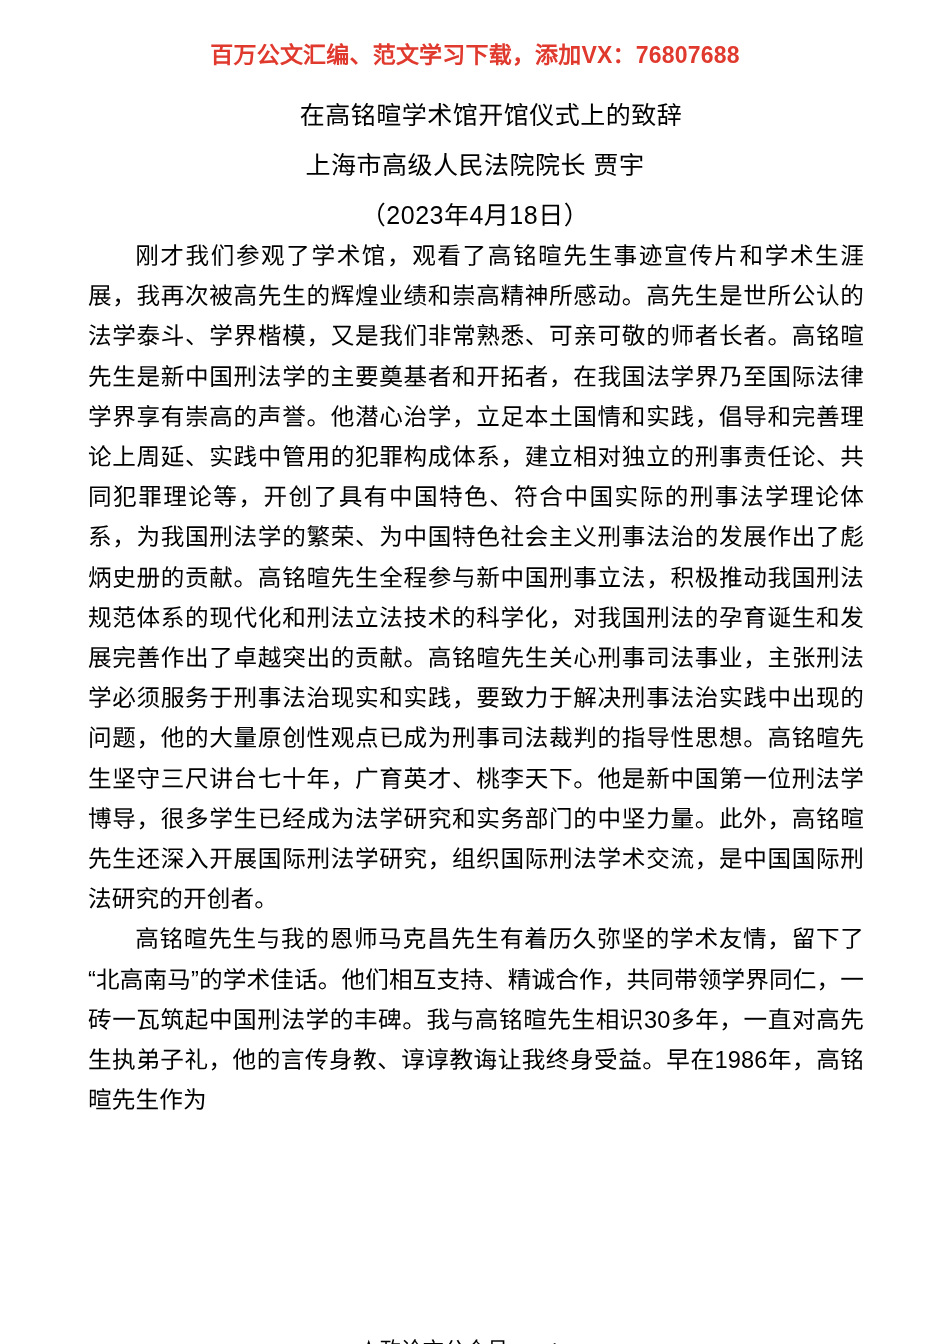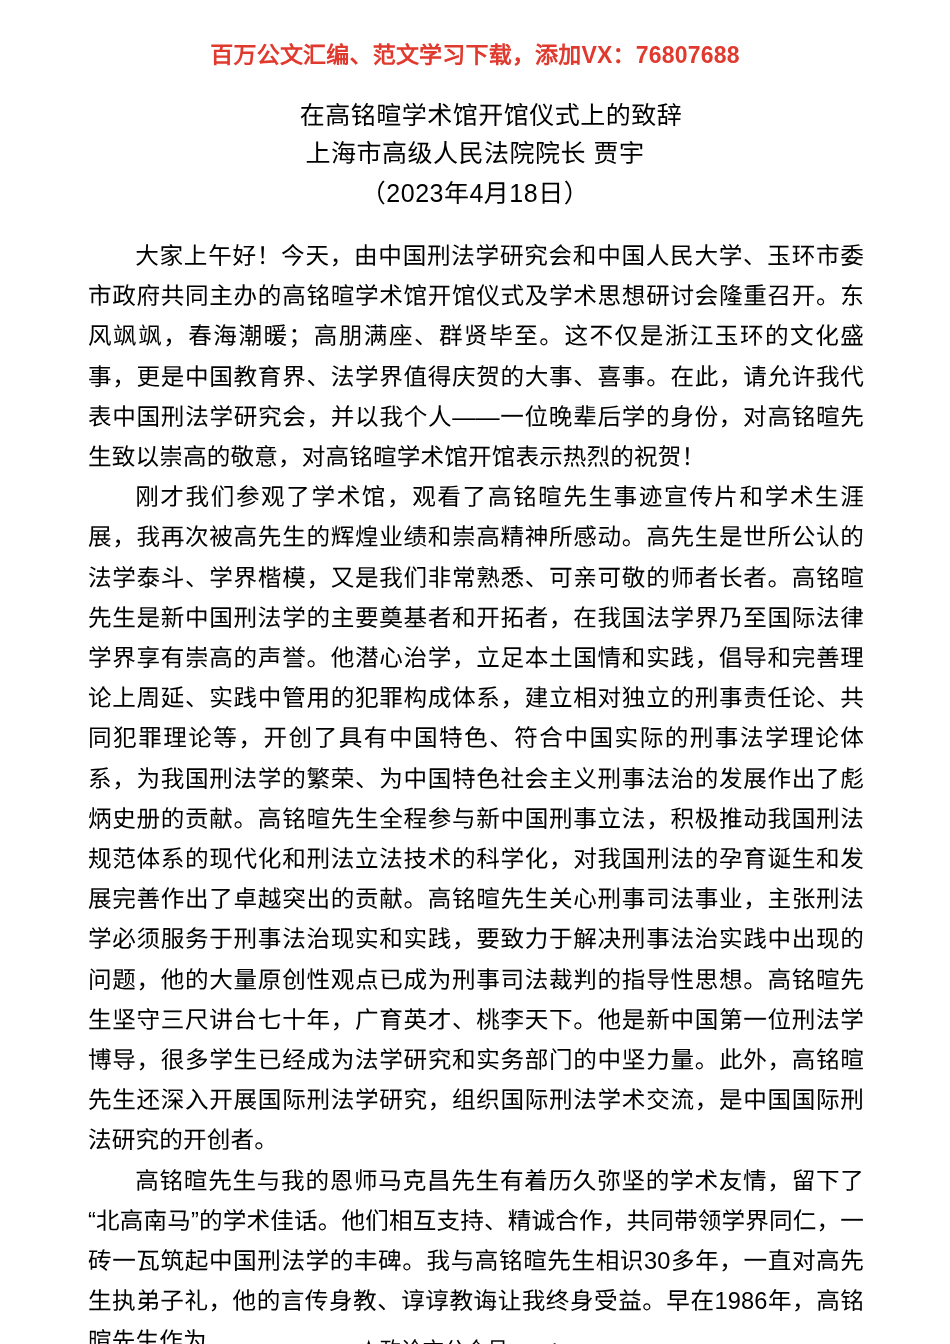--- a/index.html
+++ b/index.html
@@ -50,21 +50,21 @@
     line-height: 38px;
     font-weight: normal;
     letter-spacing: 0.5px;
     margin: 0;
     padding-left: 32px;
   }
   .doc-subtitle {
     font-size: 25px;
     line-height: 38px;
     letter-spacing: 0.5px;
-    margin: 0;
+    margin: 12px;
   }
   .doc-date {
     font-size: 25px;
     line-height: 38px;
     letter-spacing: 0.5px;
     margin: 2px;
     text-align: center;
   }
 
   
@@ -118,21 +118,20 @@
 
   <div class="promo-banner">百万公文汇编、范文学习下载，添加VX：76807688</div>
 
   <div class="title-block">
     <h1 class="doc-title">在高铭暄学术馆开馆仪式上的致辞</h1>
     <div class="doc-subtitle">上海市高级人民法院院长  贾宇</div>
     <div class="doc-date">（2023年4月18日）</div>
   </div>
 
   <div class="body-area">
-    <p class="para indent">大家上午好！今天，由中国刑法学研究会和中国人民大学、玉环市委市政府共同主办的高铭暄学术馆开馆仪式及学术思想研讨会隆重召开。东风飒飒，春海潮暖；高朋满座、群贤毕至。这不仅是浙江玉环的文化盛事，更是中国教育界、法学界值得庆贺的大事、喜事。在此，请允许我代表中国刑法学研究会，并以我个人——一位晚辈后学的身份，对高铭暄先生致以崇高的敬意，对高铭暄学术馆开馆表示热烈的祝贺！</p>
     <p class="para indent">刚才我们参观了学术馆，观看了高铭暄先生事迹宣传片和学术生涯展，我再次被高先生的辉煌业绩和崇高精神所感动。高先生是世所公认的法学泰斗、学界楷模，又是我们非常熟悉、可亲可敬的师者长者。高铭暄先生是新中国刑法学的主要奠基者和开拓者，在我国法学界乃至国际法律学界享有崇高的声誉。他潜心治学，立足本土国情和实践，倡导和完善理论上周延、实践中管用的犯罪构成体系，建立相对独立的刑事责任论、共同犯罪理论等，开创了具有中国特色、符合中国实际的刑事法学理论体系，为我国刑法学的繁荣、为中国特色社会主义刑事法治的发展作出了彪炳史册的贡献。高铭暄先生全程参与新中国刑事立法，积极推动我国刑法规范体系的现代化和刑法立法技术的科学化，对我国刑法的孕育诞生和发展完善作出了卓越突出的贡献。高铭暄先生关心刑事司法事业，主张刑法学必须服务于刑事法治现实和实践，要致力于解决刑事法治实践中出现的问题，他的大量原创性观点已成为刑事司法裁判的指导性思想。高铭暄先生坚守三尺讲台七十年，广育英才、桃李天下。他是新中国第一位刑法学博导，很多学生已经成为法学研究和实务部门的中坚力量。此外，高铭暄先生还深入开展国际刑法学研究，组织国际刑法学术交流，是中国国际刑法研究的开创者。</p>
     <p class="para indent">高铭暄先生与我的恩师马克昌先生有着历久弥坚的学术友情，留下了“北高南马”的学术佳话。他们相互支持、精诚合作，共同带领学界同仁，一砖一瓦筑起中国刑法学的丰碑。我与高铭暄先生相识30多年，一直对高先生执弟子礼，他的言传身教、谆谆教诲让我终身受益。早在1986年，高铭暄先生作为</p>
   </div>
 
   <div class="footer">
     <span class="brand">★</span><span class="brand">政论文公众号</span><span class="pageno">— 1 —</span>
   </div>
 
 </div>
 

